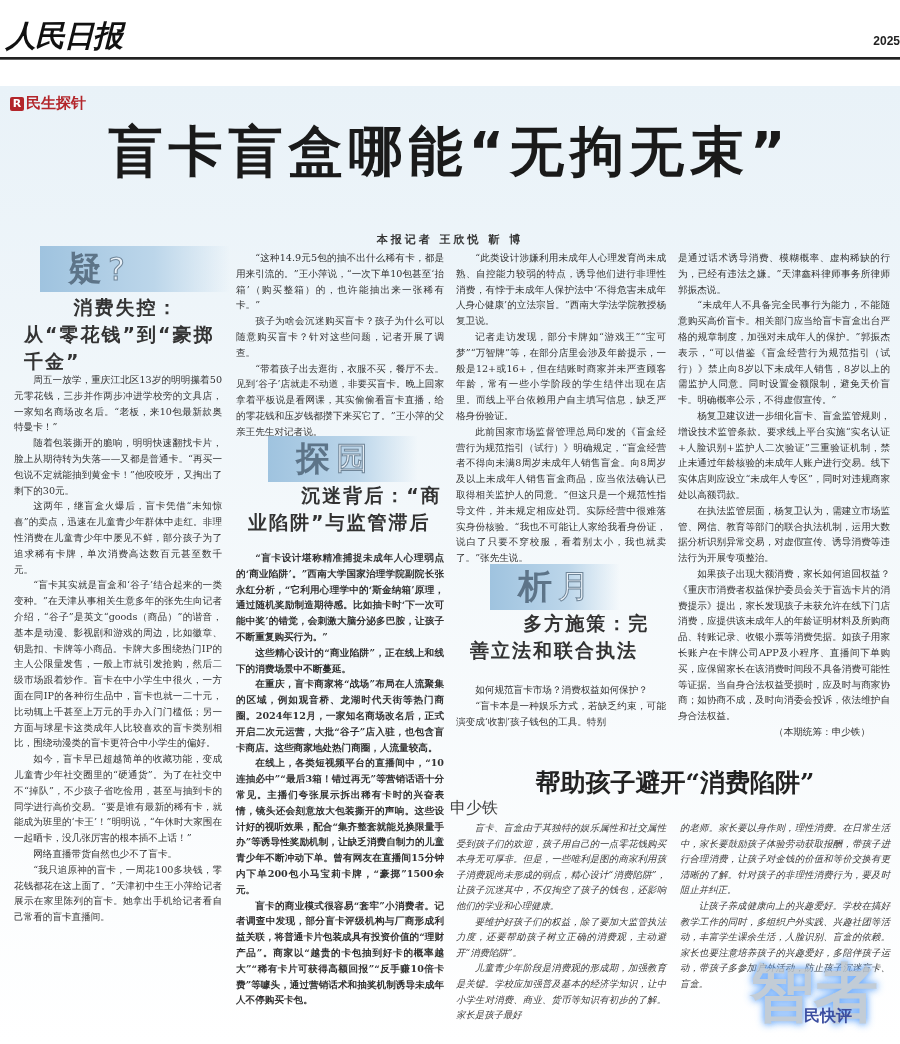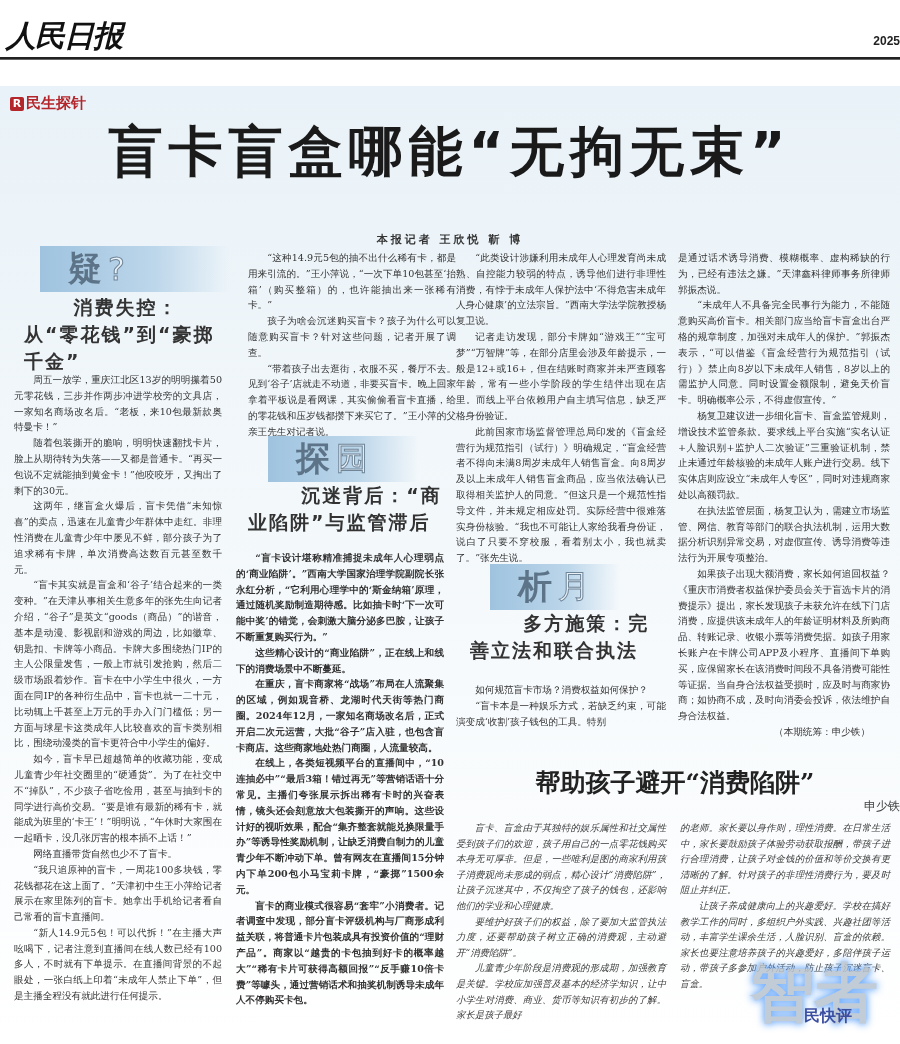--- a/index.html
+++ b/index.html
@@ -26,21 +26,21 @@
   .section-badge { position:absolute; height:46px;
                    background:linear-gradient(90deg,#9fc3df 0%,#bcd6ea 60%,rgba(230,240,248,0) 100%);
                    display:flex; align-items:center; padding-left:28px; }
   .section-badge .glyph { font-size:34px; font-weight:bold; color:#5d7488; font-family:"DejaVu Sans",sans-serif; }
   .section-badge .mark { font-size:32px; color:#e9f1f8; margin-left:6px; font-family:"DejaVu Sans",sans-serif;
                    -webkit-text-stroke:1px #6f8598; }
   .sub-head { position:absolute; font-size:19px; font-weight:bold; color:#333; line-height:27px;
               font-family:"DejaVu Sans",sans-serif; letter-spacing:2px; }
   .commentary-title { position:absolute; left:450px; top:680px; width:450px; text-align:center;
                       font-size:25px; font-weight:bold; color:#222; font-family:"DejaVu Serif",serif; }
-  .commentary-author { position:absolute; left:450px; top:712px; width:450px; text-align:right; font-size:12px; color:#444; }
+  .commentary-author { position:absolute; left:450px; top:712px; width:450px; text-align:left; font-size:16px; color:#444; }
   .ccol { position:absolute; font-size:9.4px; line-height:15.6px; color:#3a3a3a; text-align:justify;
           font-family:"DejaVu Serif",serif; font-style:italic; }
   .ccol p { text-indent:2em; }
   .signoff { text-align:right; padding-right:20px; }
   .watermark { position:absolute; left:740px; top:950px; width:160px; height:94px; }
   .watermark .wm-big { position:absolute; left:10px; top:0; font-size:64px; font-weight:bold; color:#b8c4d0;
                        opacity:0.85; text-shadow:0 0 6px #5da2ff,0 0 10px #6aaaf5; font-family:"DejaVu Sans",sans-serif; }
   .watermark .wm-small { position:absolute; left:64px; top:56px; font-size:16px; font-weight:bold; color:#3c4ea0;
                          font-family:"DejaVu Sans",sans-serif; }
 </style>
@@ -68,24 +68,23 @@
   <div class="sub-head" style="left:24px; top:208px; width:200px; text-indent:2.6em;">消费失控：从“零花钱”到“豪掷千金”</div>
 
   <div class="col" style="left:14px; top:286px; width:208px;">
     <p>周五一放学，重庆江北区13岁的明明攥着50元零花钱，三步并作两步冲进学校旁的文具店，一家知名商场改名后。“老板，来10包最新款奥特曼卡！”</p>
     <p>随着包装撕开的脆响，明明快速翻找卡片，脸上从期待转为失落——又都是普通卡。“再买一包说不定就能抽到黄金卡！”他咬咬牙，又掏出了剩下的30元。</p>
     <p>这两年，继盲盒火爆后，盲卡凭借“未知惊喜”的卖点，迅速在儿童青少年群体中走红。非理性消费在儿童青少年中屡见不鲜，部分孩子为了追求稀有卡牌，单次消费高达数百元甚至数千元。</p>
     <p>“盲卡其实就是盲盒和‘谷子’结合起来的一类变种。”在天津从事相关生意多年的张先生向记者介绍，“谷子”是英文“goods（商品）”的谐音，基本是动漫、影视剧和游戏的周边，比如徽章、钥匙扣、卡牌等小商品。卡牌大多围绕热门IP的主人公限量发售，一般上市就引发抢购，然后二级市场跟着炒作。盲卡在中小学生中很火，一方面在同IP的各种衍生品中，盲卡也就一二十元，比动辄上千甚至上万元的手办入门门槛低；另一方面与球星卡这类成年人比较喜欢的盲卡类别相比，围绕动漫类的盲卡更符合中小学生的偏好。</p>
     <p>如今，盲卡早已超越简单的收藏功能，变成儿童青少年社交圈里的“硬通货”。为了在社交中不“掉队”，不少孩子省吃俭用，甚至与抽到卡的同学进行高价交易。“要是谁有最新的稀有卡，就能成为班里的‘卡王’！”明明说，“午休时大家围在一起晒卡，没几张厉害的根本插不上话！”</p>
     <p>网络直播带货自然也少不了盲卡。</p>
     <p>“我只追原神的盲卡，一周花100多块钱，零花钱都花在这上面了。”天津初中生王小萍给记者展示在家里陈列的盲卡。她拿出手机给记者看自己常看的盲卡直播间。</p>
-    <p>“新人14.9元5包！可以代拆！”在主播大声吆喝下，记者注意到直播间在线人数已经有100多人，不时就有下单提示。在直播间背景的不起眼处，一张白纸上印着“未成年人禁止下单”，但是主播全程没有就此进行任何提示。</p>
   </div>
 
-  <div class="col" style="left:248px; top:164px; width:208px;">
+  <div class="col" style="left:236px; top:164px; width:208px;">
     <p>“这种14.9元5包的抽不出什么稀有卡，都是用来引流的。”王小萍说，“一次下单10包甚至‘抬箱’（购买整箱）的，也许能抽出来一张稀有卡。”</p>
     <p>孩子为啥会沉迷购买盲卡？孩子为什么可以随意购买盲卡？针对这些问题，记者开展了调查。</p>
     <p>“带着孩子出去逛街，衣服不买，餐厅不去。见到‘谷子’店就走不动道，非要买盲卡。晚上回家拿着平板说是看网课，其实偷偷看盲卡直播，给的零花钱和压岁钱都攒下来买它了。”王小萍的父亲王先生对记者说。</p>
   </div>
   <div class="section-badge" style="left:268px; top:350px; width:150px;">
     <span class="glyph">探</span>
     <span class="mark">园</span>
   </div>
   <div class="sub-head" style="left:248px; top:396px; width:196px; text-indent:2.8em;">沉迷背后：“商业陷阱”与监管滞后</div>
   <div class="col" style="left:236px; top:464px; width:208px;font-weight:bold;">

